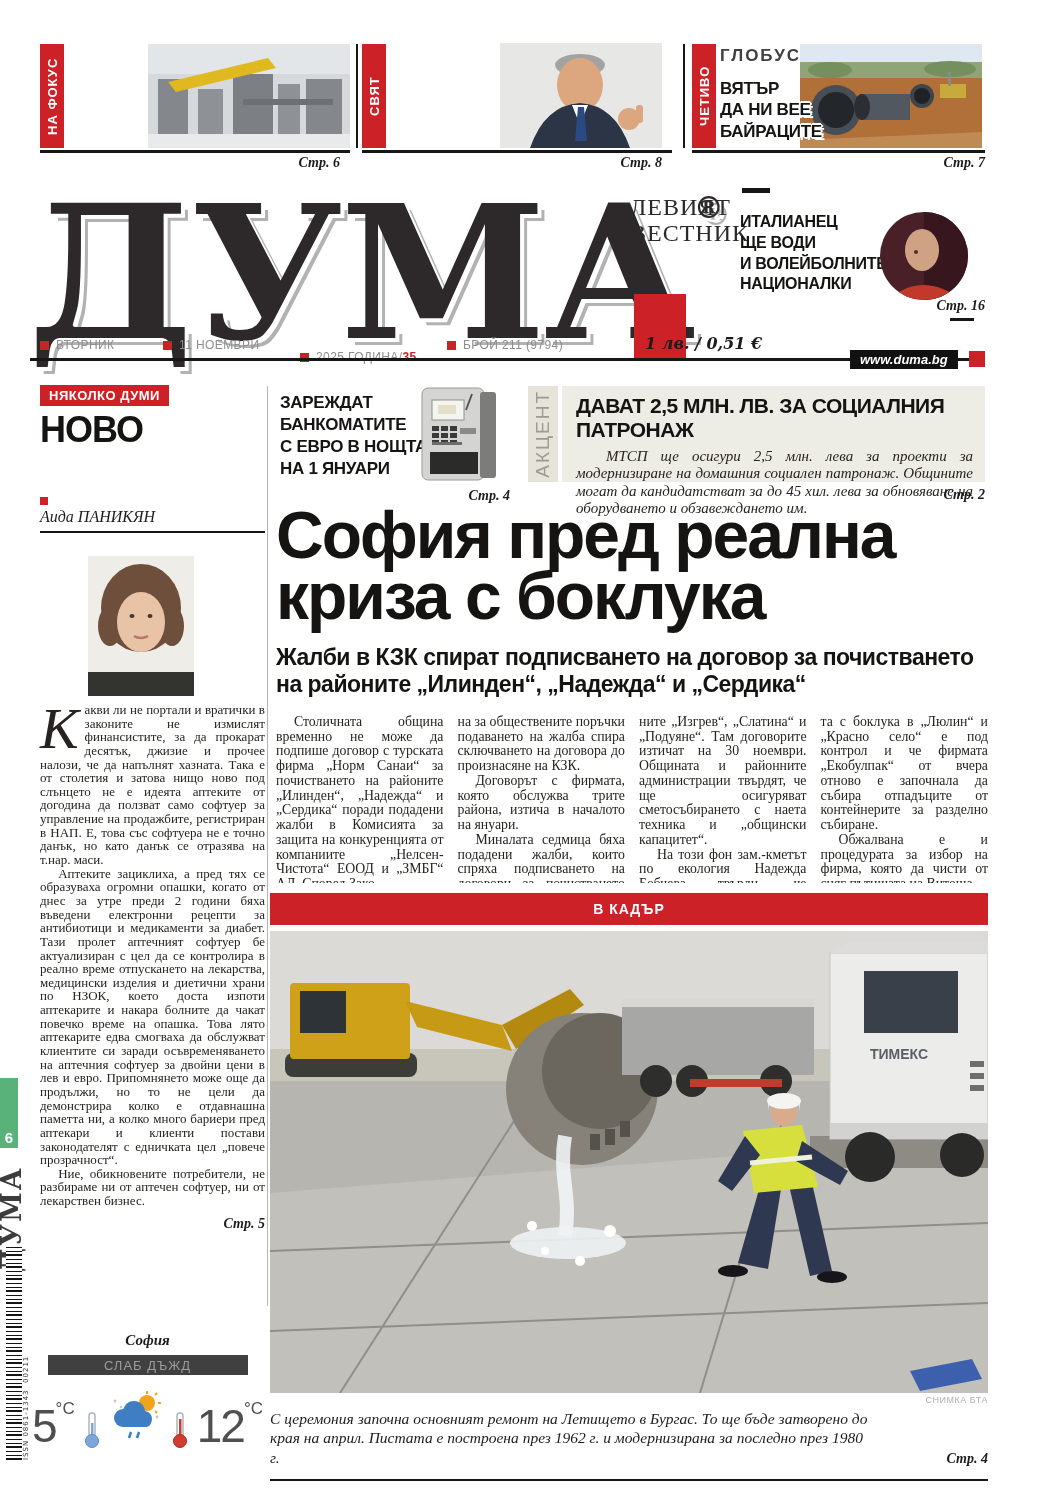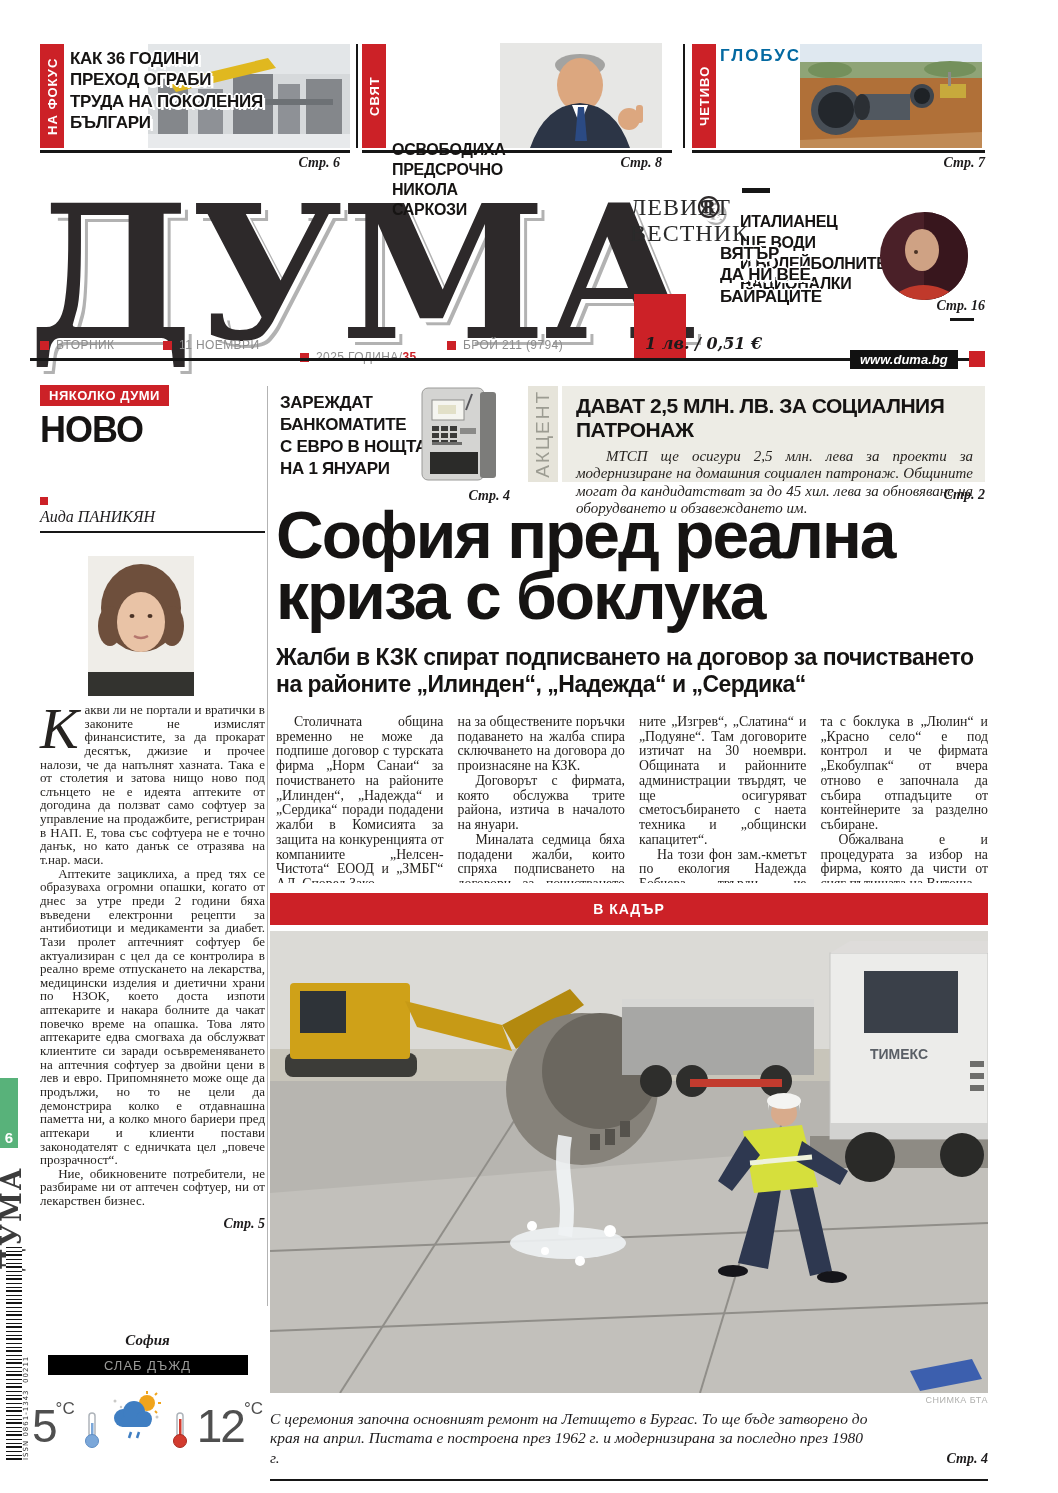--- a/index.html
+++ b/index.html
@@ -51,64 +51,52 @@
         <rect width="202" height="30" fill="#e3e6e8"></rect>
       <rect x="10" y="35" width="30" height="58" fill="#84878b"></rect>
         <rect x="50" y="45" width="25" height="48" fill="#8e9196"></rect>
       <rect x="85" y="30" width="40" height="63" fill="#7c7f84"></rect>
         <rect x="130" y="40" width="22" height="53" fill="#8e9196"></rect>
       <rect x="158" y="35" width="36" height="58" fill="#84878b"></rect>
       <polygon points="20,38 120,14 128,24 28,48" fill="#e0b81f"></polygon>
       <rect y="90" width="202" height="14" fill="#e8eaec"></rect>
       <rect x="95" y="55" width="90" height="6" fill="#6d7175"></rect>
     </svg>
-    <div class="abs hl teaser-title halo" style="left:70px;top:48px;width:220px;">
-      <div>КАК 36 ГОДИНИ</div>
-      <div>ПРЕХОД ОГРАБИ</div>
-      <div>ТРУДА НА ПОКОЛЕНИЯ</div>
-      <div>БЪЛГАРИ</div>
-    </div>
     <div class="abs rule" style="left:40px;top:150px;width:310px;height:3px;"></div>
     <div class="abs pageref" style="left:240px;top:155px;width:100px;">Стр. 6</div>
   </div>
 
   <div class="abs vrule" style="left:356px;top:44px;width:2px;height:104px;background:#161616;"></div>
 
   <div>
     <div class="vtag" style="left:362px;top:44px;height:104px;width:14px;">
       <span>СВЯТ</span>
     </div>
     <svg class="abs" style="left:500px;top:43px;" width="162" height="105" viewBox="0 0 162 105">
       <rect width="162" height="105" fill="#e7e7e5"></rect>
       <ellipse cx="80" cy="22" rx="25" ry="11" fill="#a3a3a1"></ellipse>
       <ellipse cx="80" cy="42" rx="23" ry="27" fill="#dca77f"></ellipse>
       <path d="M30,105 Q45,62 80,60 Q115,62 130,105 Z" fill="#2c3546"></path>
       <polygon points="72,62 88,62 80,82" fill="#ffffff"></polygon>
       <polygon points="78,64 84,64 87,98 75,98" fill="#2b4a83"></polygon>
       <circle cx="129" cy="76" r="11" fill="#dca77f"></circle>
       <rect x="136" y="62" width="7" height="18" rx="3" fill="#dca77f"></rect>
     </svg>
-    <div class="abs hl teaser-title" style="left:392px;top:55px;width:120px;font-size:16px;">
-      <div>ОСВОБОДИХА</div>
-      <div>ПРЕДСРОЧНО</div>
-      <div>НИКОЛА</div>
-      <div>САРКОЗИ</div>
-    </div>
     <div class="abs rule" style="left:362px;top:150px;width:310px;height:3px;"></div>
     <div class="abs pageref" style="left:562px;top:155px;width:100px;">Стр. 8</div>
   </div>
 
   <div class="abs vrule" style="left:683px;top:44px;width:2px;height:104px;background:#161616;"></div>
 
   <div>
     <div class="vtag" style="left:692px;top:44px;height:104px;width:14px;">
       <span>ЧЕТИВО</span>
     </div>
     <div class="abs" style="left:720px;top:44px;display:flex;align-items:center;gap:4px;">
-      <span style="font:700 17px 'Liberation Sans',sans-serif;color:#0369a1;letter-spacing:2px;">ГЛОБУС</span>
+      <span style="font:700 17px 'Liberation Sans',sans-serif;color:#404040;letter-spacing:2px;">ГЛОБУС</span>
       <svg width="24" height="24" viewBox="0 0 24 24">
         <circle cx="12" cy="12" r="9" fill="none" stroke="#9c9c9a" stroke-width="1.5"></circle>
         <rect x="9" y="9" width="6" height="6" fill="#cc2127"></rect>
         <rect x="16" y="5" width="4" height="3" fill="#b5b5b3"></rect>
           <rect x="4" y="14" width="4" height="3" fill="#c5c5c3"></rect>
         <rect x="14" y="17" width="4" height="3" fill="#b5b5b3"></rect>
       </svg>
     </div>
     <svg class="abs" style="left:800px;top:44px;" width="182" height="104" viewBox="0 0 182 104">
       <rect width="182" height="104" fill="#b07038"></rect>
@@ -213,21 +201,21 @@
   </svg>
   <div class="abs opinion-body" style="left:40px;top:703px;width:225px;">
     <p class="first"><span class="dropcap">К</span><span>акви ли не портали и вратички в законите не измислят финансистите, за да прокарат десятък, джизие и прочее налози, че да напълнят хазната. Така е от столетия и затова нищо ново под слънцето не е идеята аптеките от догодина да ползват само софтуер за управление на продажбите, регистриран в НАП. Е, това със софтуера не е точно данък, но като данък се отразява на т.нар. маси.</span></p>
     <p>Аптеките зациклиха, а пред тях се образуваха огромни опашки, когато от днес за утре преди 2 години бяха въведени електронни рецепти за антибиотици и медикаменти за диабет. Тази пролет аптечният софтуер бе актуализиран с цел да се контролира в реално време отпускането на лекарства, медицински изделия и диетични храни по НЗОК, което доста изпоти аптекарите и накара болните да чакат повечко време на опашка. Това лято аптекарите едва смогваха да обслужват клиентите си заради осъвременяването на аптечния софтуер за двойни цени в лев и евро. Припомнянето може още да продължи, но то не цели да демонстрира колко е отдавнашна паметта ни, а колко много бариери пред аптекари и клиенти постави законодателят с едничката цел „повече прозрачност“.</p>
     <p>Ние, обикновените потребители, не разбираме ни от аптечен софтуер, ни от лекарствен бизнес.</p>
     <div class="pageref" style="margin-top:8px;">Стр. 5</div>
   </div>
 
   <div class="abs" style="left:30px;top:1332px;width:235px;">
     <div style="text-align:center;font:italic 700 15px 'Liberation Serif',serif;">София</div>
-    <div style="margin:6px auto 0;width:200px;height:20px;background:#000000;display:flex;align-items:center;justify-content:center;">
+    <div style="margin:6px auto 0;width:200px;height:20px;background:#404040;display:flex;align-items:center;justify-content:center;">
       <span style="font:400 13px 'Liberation Sans',sans-serif;color:#9b9b99;letter-spacing:1px;">СЛАБ ДЪЖД</span>
     </div>
     <div style="display:flex;align-items:flex-end;justify-content:space-between;margin-top:16px;padding:0 2px;">
       <div class="wtemp"><span>5</span><sup>°C</sup></div>
       <svg width="20" height="38" viewBox="0 0 20 38">
         <rect x="7" y="2" width="6" height="24" rx="3" fill="#fff" stroke="#aeb4ba" stroke-width="1.5"></rect>
         <rect x="9" y="12" width="2.5" height="16" fill="#7ba7d9"></rect>
         <circle cx="10" cy="30" r="6.5" fill="#7ba7d9" stroke="#5d8cc4" stroke-width="1"></circle>
       </svg>
       <svg width="54" height="50" viewBox="0 0 54 50" style="margin-bottom:8px;">

